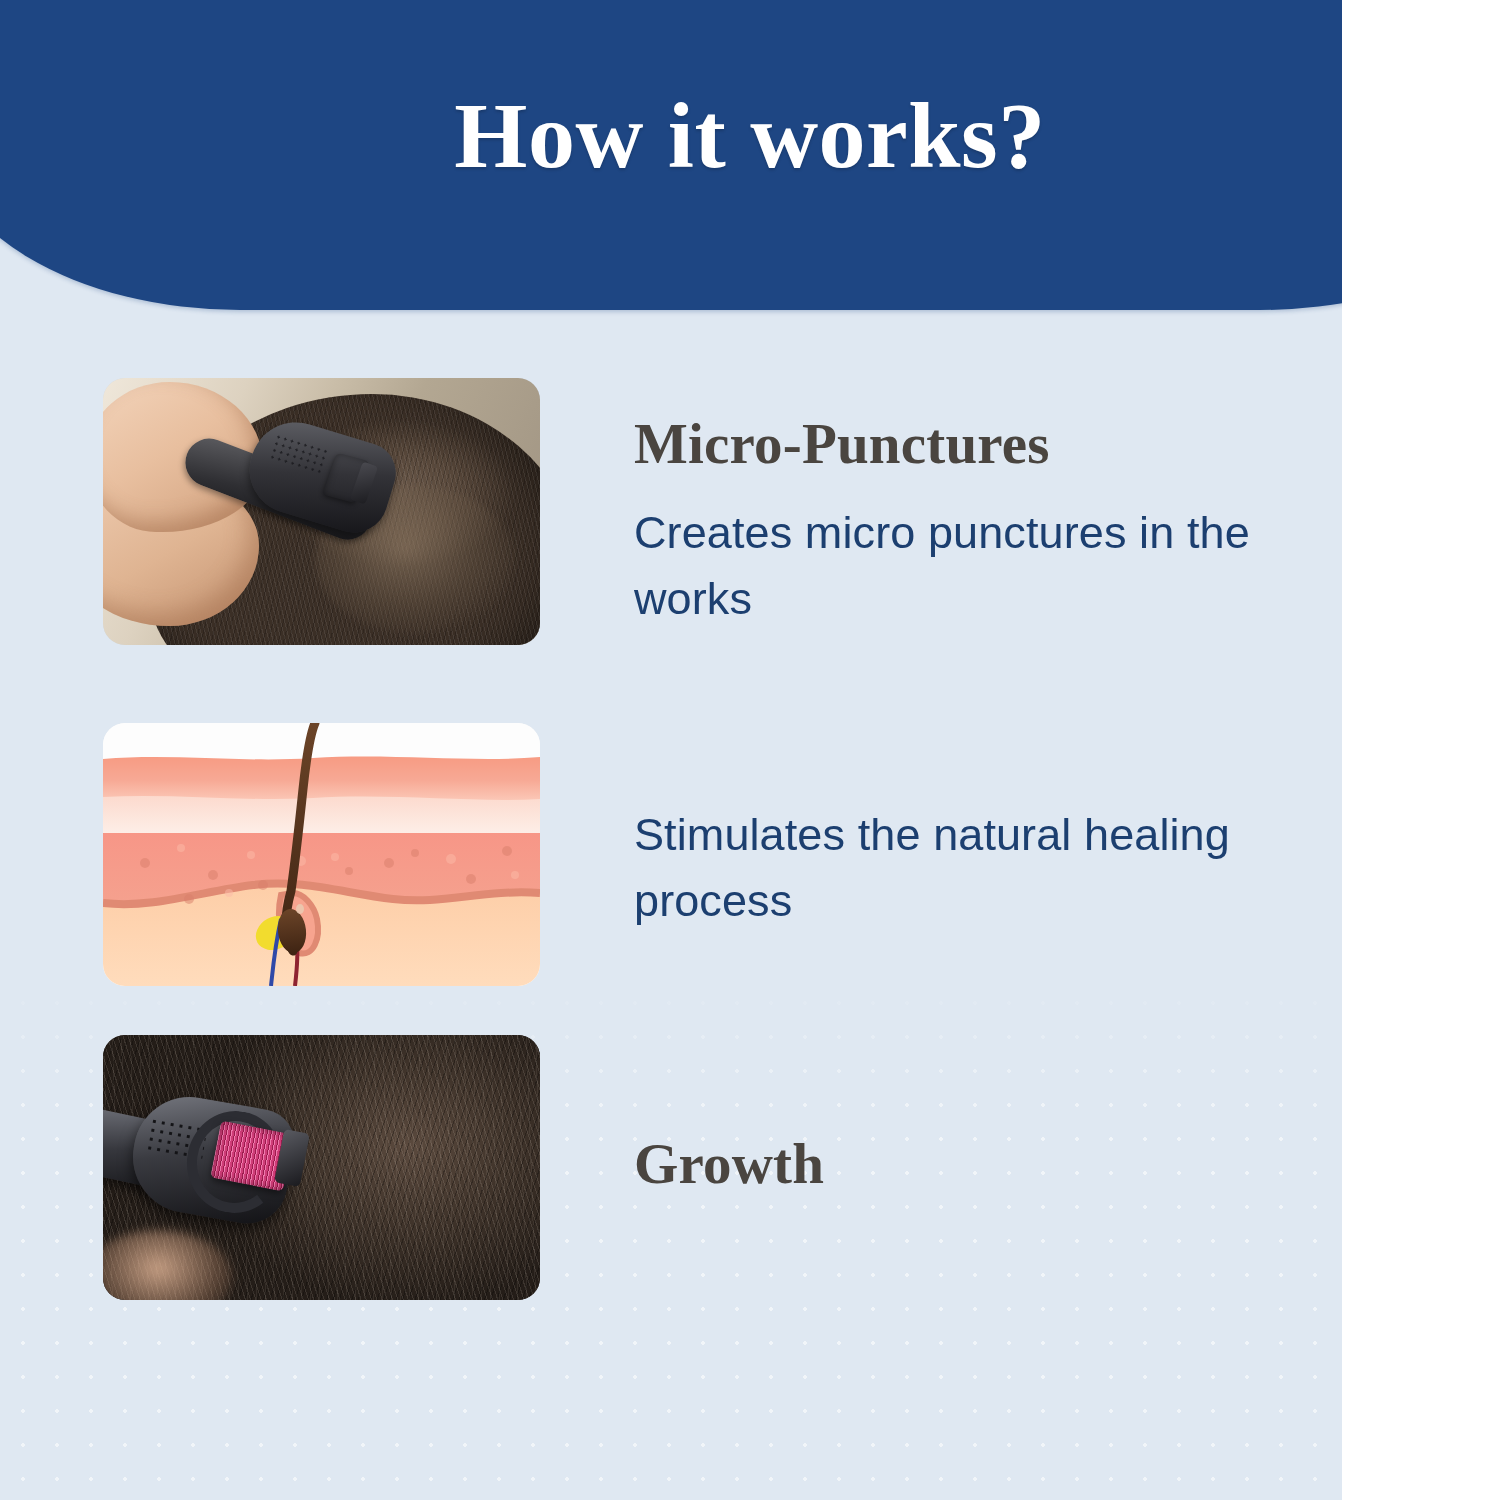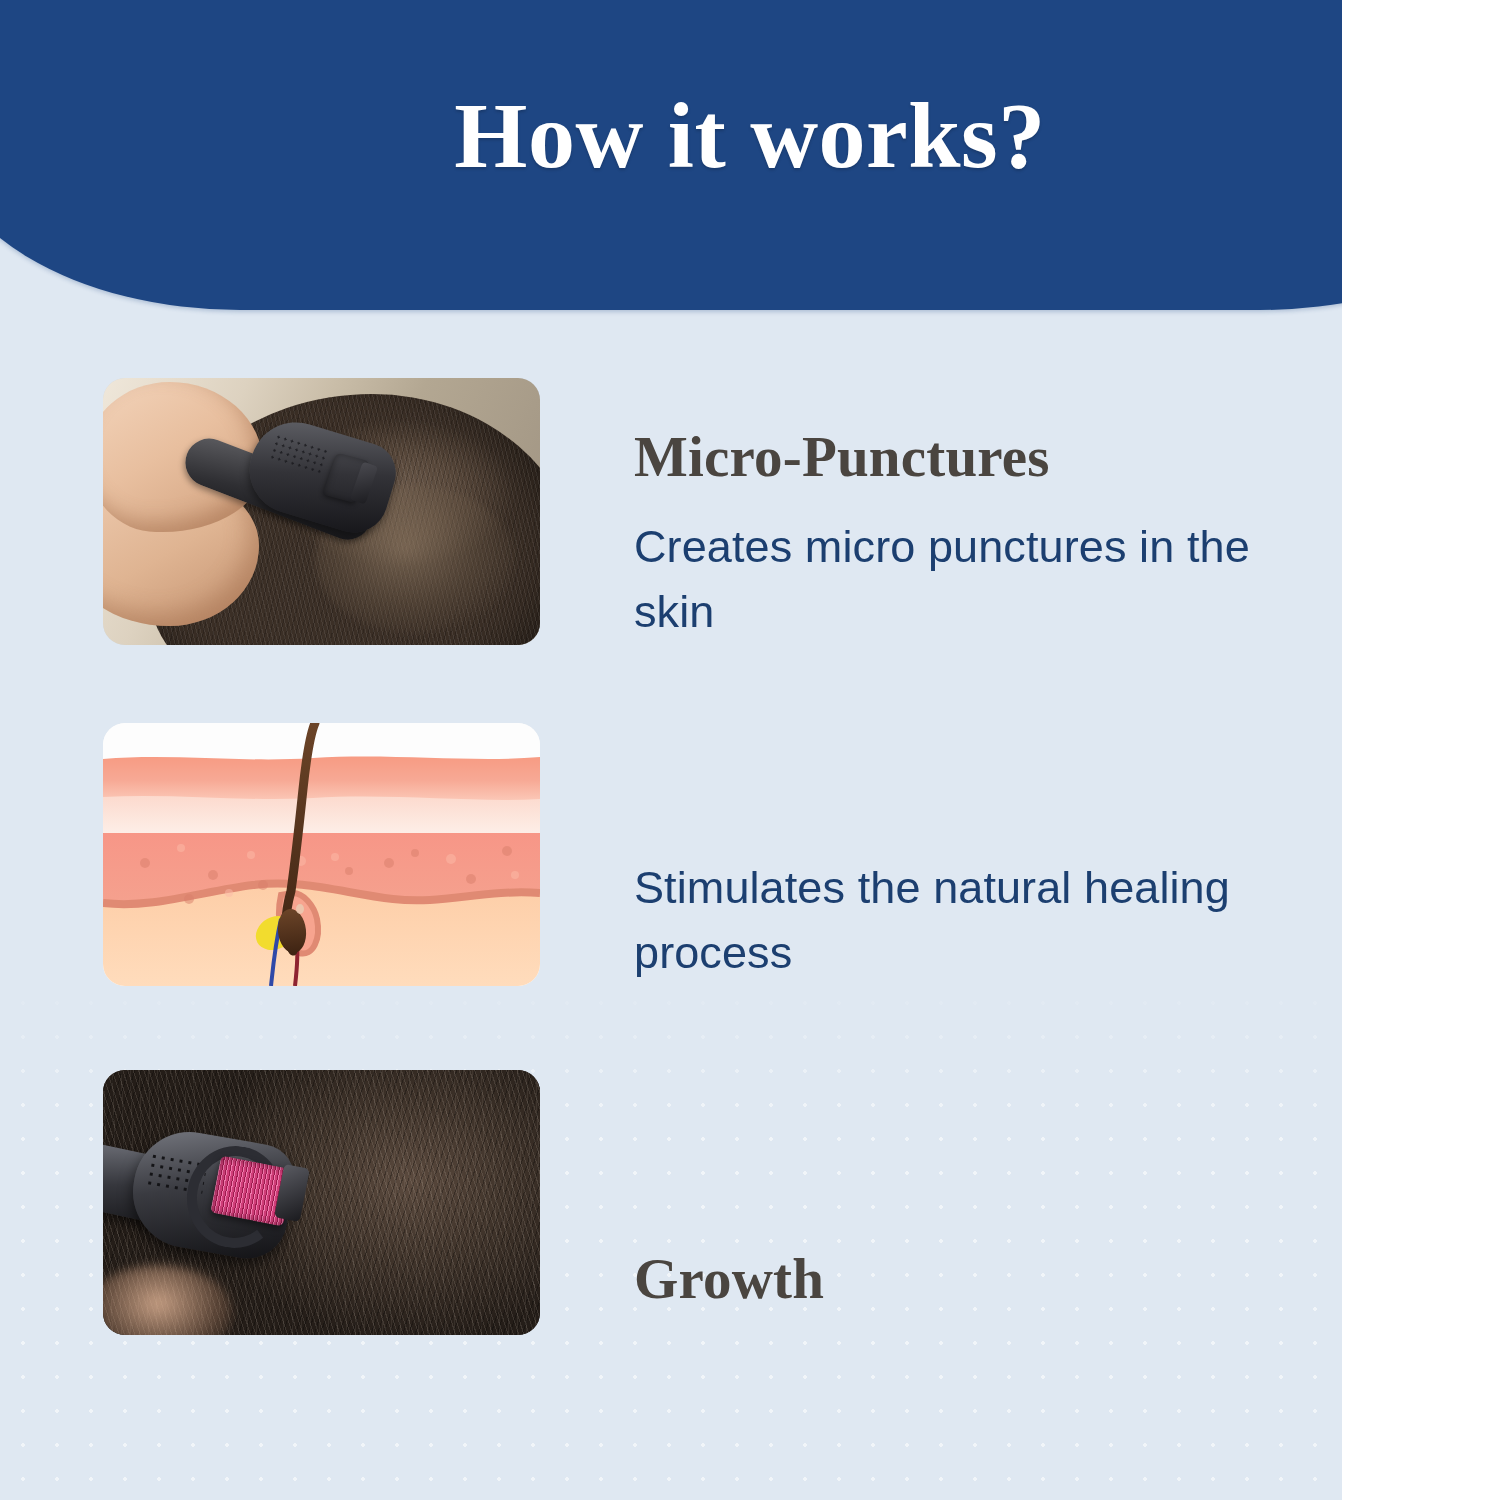--- a/index.html
+++ b/index.html
@@ -64,25 +64,25 @@
     text-shadow: 0 2px 3px rgba(0,0,0,0.18);
   }
 
   
   .row {
     position: absolute;
     left: 103px;
     width: 1330px;
     display: flex;
     flex-direction: row;
-    align-items: flex-end;
+    align-items: center;
   }
   #row-0 { top: 378px; }
   #row-1 { top: 723px; }
-  #row-2 { top: 1070px; }
+  #row-2 { top: 1035px; }
 
   .thumb {
     position: relative;
     width: 437px;
     height: 267px;
     border-radius: 22px;
     overflow: hidden;
     flex: 0 0 auto;
     background: #cdd7e4;
   }
@@ -332,21 +332,21 @@
         <div class="p1-handle"></div>
         <div class="p1-headpiece"></div>
         <div class="p1-vent"></div>
         <div class="p1-roller"></div>
         <div class="p1-roller-end"></div>
       </div>
     </div>
 
     <div class="text-col">
       <h2 class="feature-title">Micro-Punctures</h2>
-      <p class="feature-desc">Creates micro punctures in the skin</p>
+      <p class="feature-desc">Creates micro punctures in the works</p>
     </div>
   </div>
 
   <div class="row" id="row-1">
 
     <div class="thumb">
       <svg class="skin" viewBox="0 0 437 263" preserveAspectRatio="none">
         <defs>
           <linearGradient id="epi" x1="0" y1="0" x2="0" y2="1">
             <stop offset="0%" stop-color="#f79b83"></stop>

